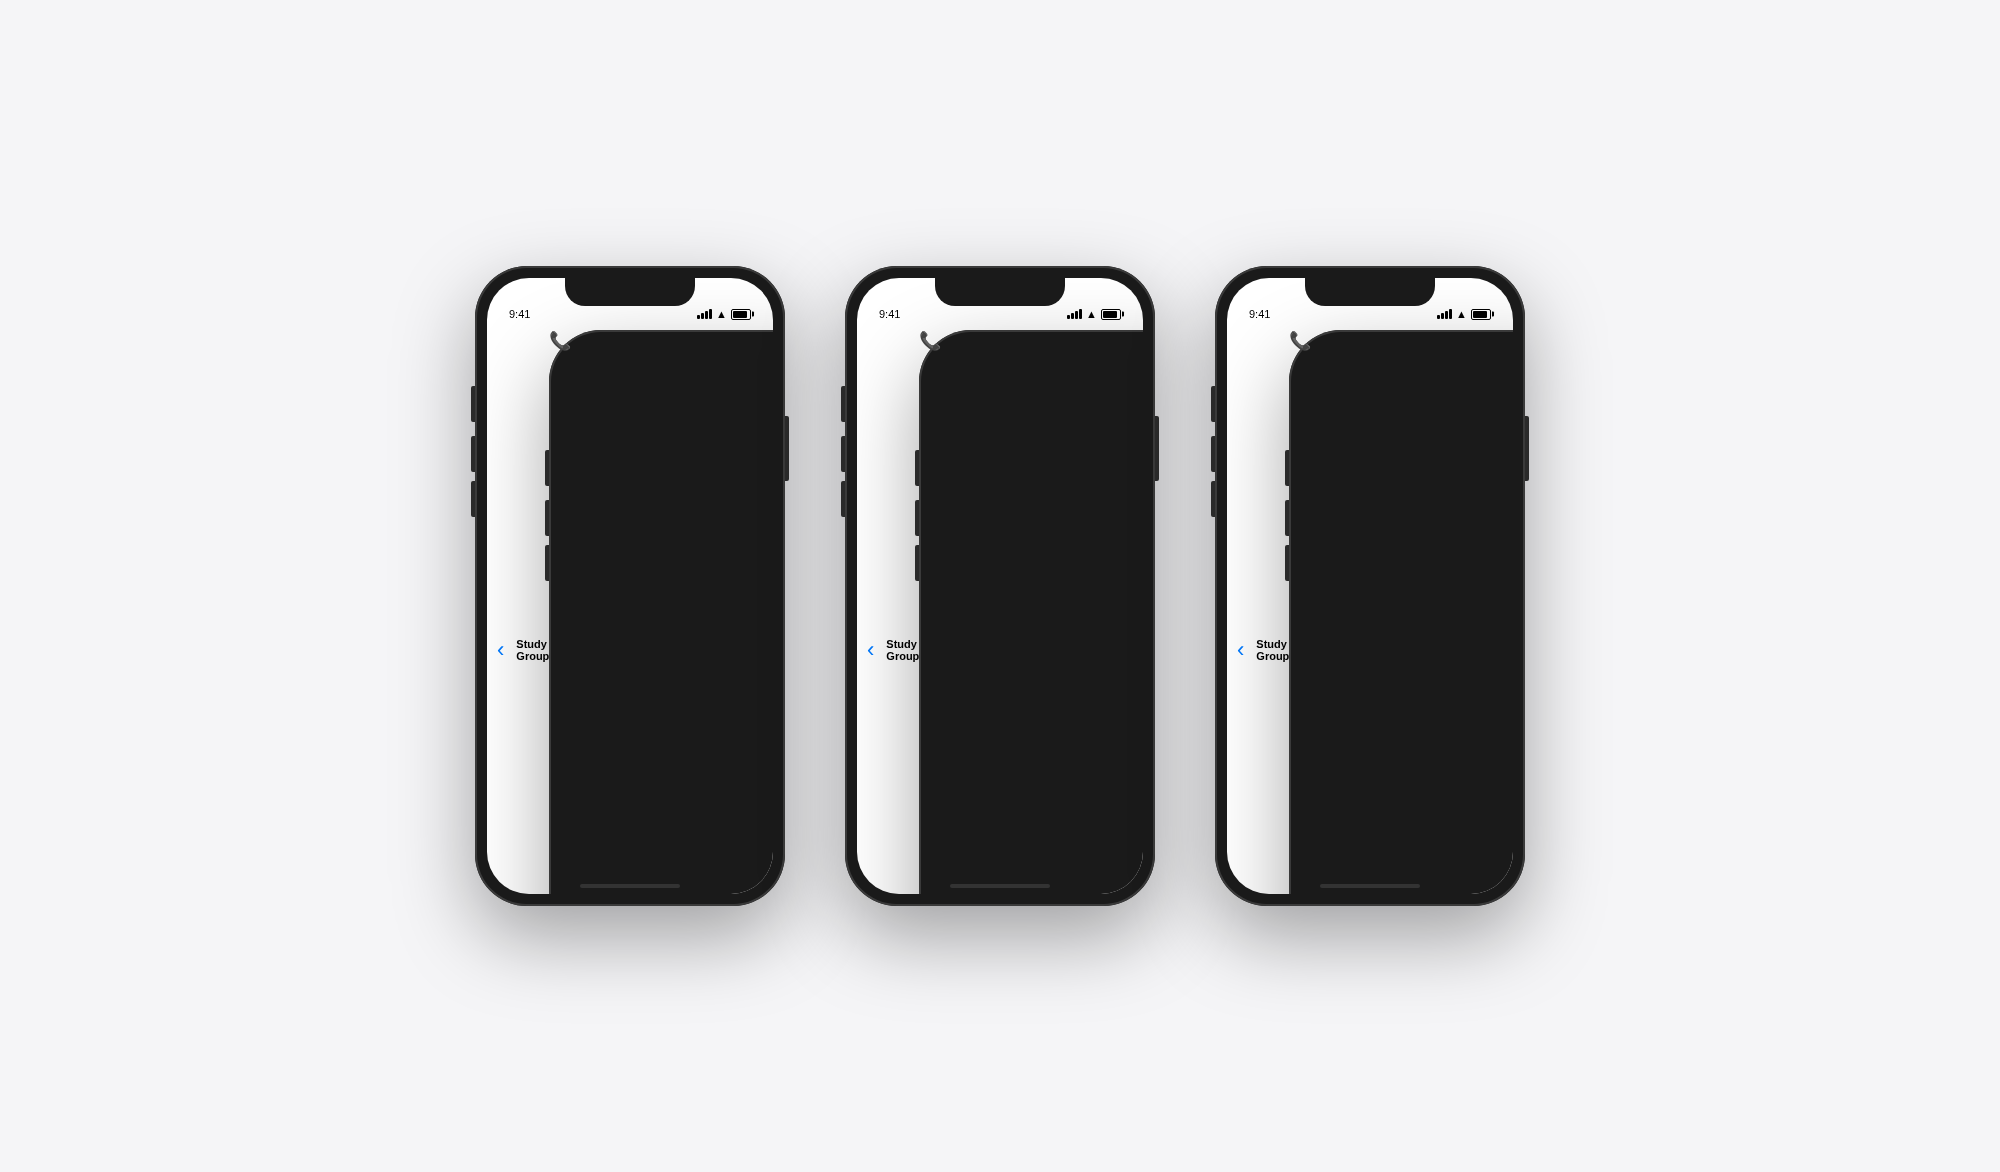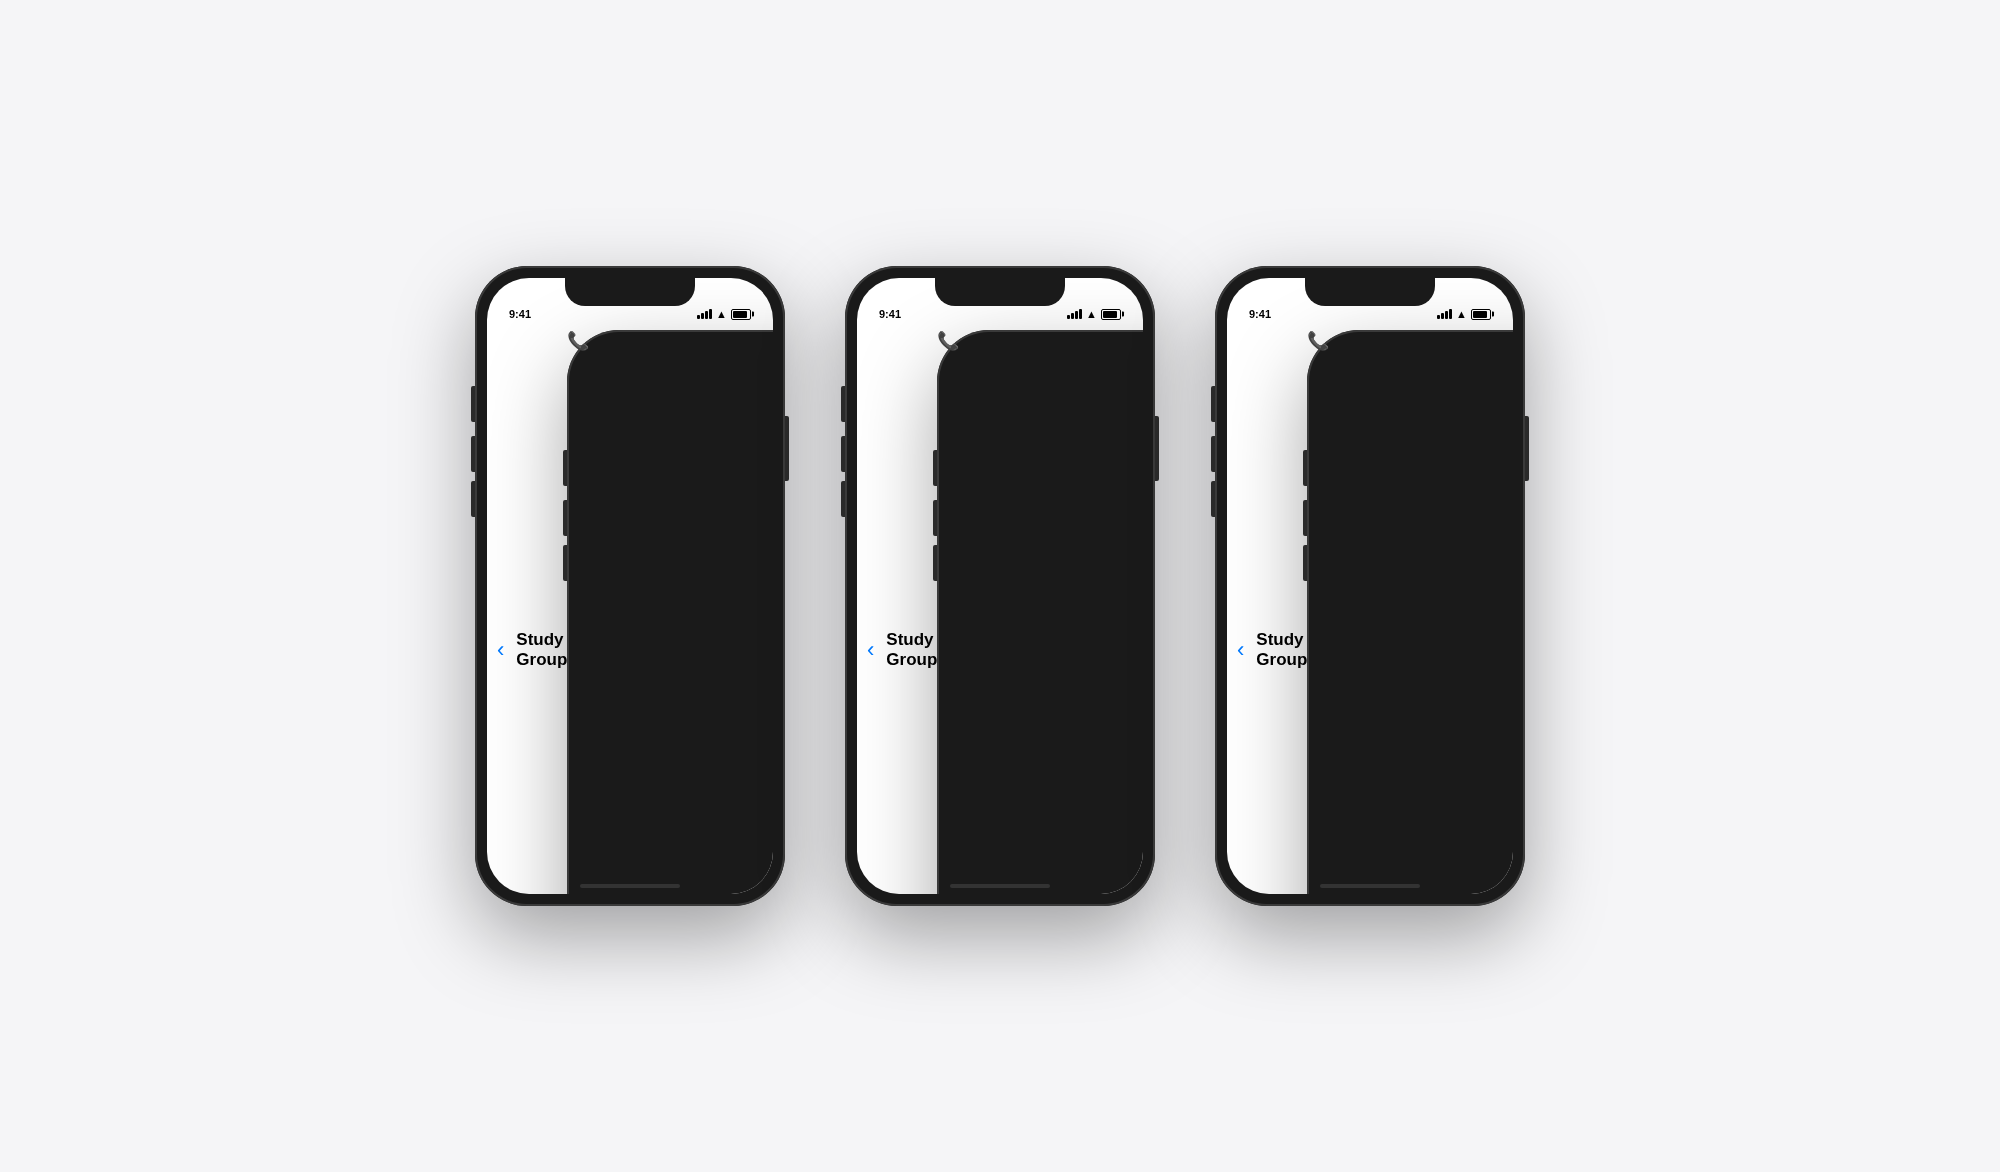--- a/index.html
+++ b/index.html
@@ -82,21 +82,21 @@
       z-index: 10;
     }
 
     
     .status-bar {
       display: flex;
       justify-content: space-between;
       align-items: center;
       padding: 14px 22px 4px 22px;
       font-size: 11px;
-      font-weight: 700;
+      font-weight: 400;
       color: #000;
       flex-shrink: 0;
       margin-top: 16px;
     }
     .status-right {
       display: flex;
       gap: 4px;
       align-items: center;
     }
     .signal-bars {
@@ -159,21 +159,21 @@
       background: linear-gradient(135deg, #8b5e3c, #c4956a);
       margin-right: 8px;
       overflow: hidden;
       display: flex;
       align-items: center;
       justify-content: center;
       font-size: 14px;
     }
     .header-title {
       flex: 1;
-      font-size: 17px;
+      font-size: 11px;
       font-weight: 600;
       color: #000;
     }
     .header-icons {
       display: flex;
       gap: 14px;
       align-items: center;
     }
     .header-icon {
       font-size: 18px;

